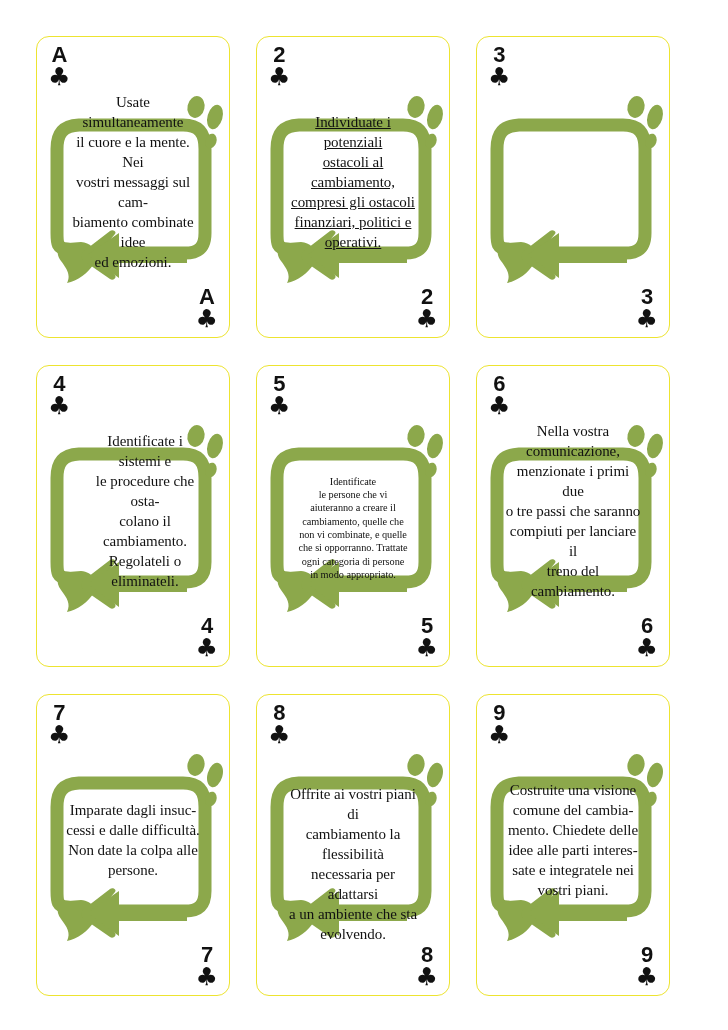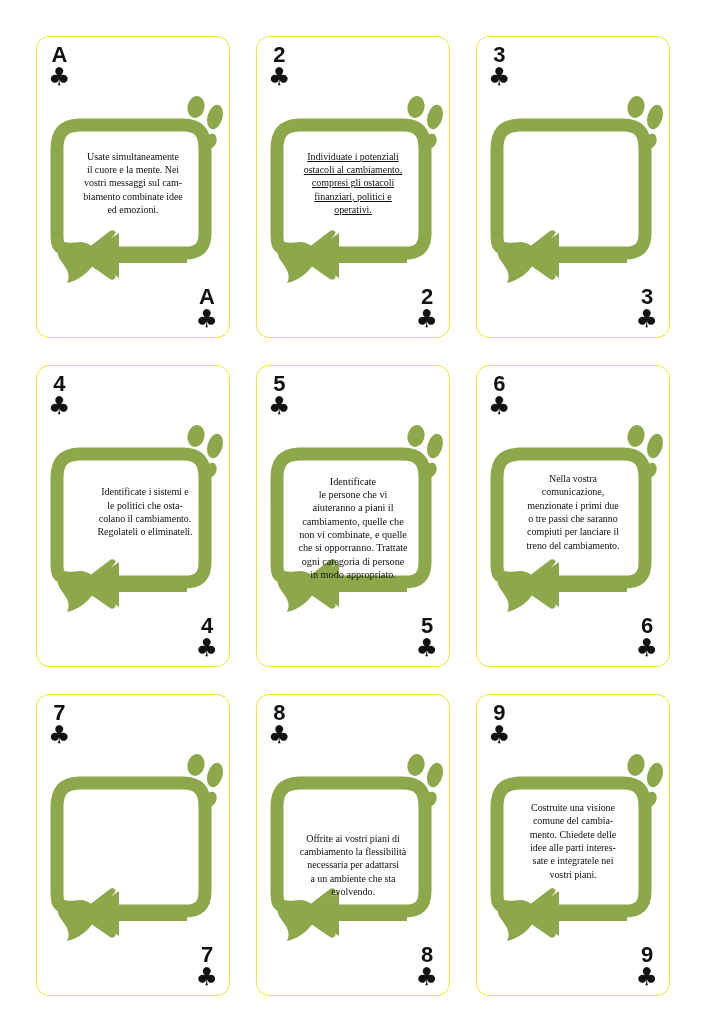--- a/index.html
+++ b/index.html
@@ -90,21 +90,21 @@
     z-index: 3;
     left: 28px;
     right: 28px;
     top: 80px;
     height: 132px;
     display: flex;
     align-items: center;
     justify-content: center;
     text-align: center;
     font-family: "Liberation Serif", serif;
-    font-size: 10px;
+    font-size: 15px;
     line-height: 1.33;
     color: #111111;
     letter-spacing: -0.05px;
     hyphens: manual;
   }
   .card-text.sm {
     font-size: 10.3px;
     line-height: 1.3;
     top: 72px;
     height: 148px;
@@ -319,21 +319,21 @@
     <path d="M 50 162 L 82 140 L 82 154 L 150 154 L 150 170 L 82 170 L 82 185 Z" fill="#8CA84B"></path>
 
     <ellipse cx="159" cy="14" rx="8.5" ry="11" fill="#8CA84B" transform="rotate(12 159 14)"></ellipse>
     <ellipse cx="178" cy="24" rx="7.5" ry="12.5" fill="#8CA84B" transform="rotate(16 178 24)"></ellipse>
     <ellipse cx="174" cy="48" rx="5.5" ry="7.5" fill="#8CA84B" transform="rotate(18 174 48)"></ellipse>
   </svg>
         </div>
         <div class="card-text">
           <div style="width: 100%; padding-left: 24px;">
             <span>Identificate i sistemi e</span>
-            <span>le politici che osta-</span>
+            <span>le procedure che osta-</span>
             <span>colano il cambiamento.</span>
             <span>Regolateli o eliminateli.</span>
           </div>
         </div>
         <div class="corner br">
           <div class="rank">4</div>
           <div class="suit">♣</div>
         </div>
       </div>
       <div class="card">
@@ -376,21 +376,21 @@
 
     <ellipse cx="159" cy="14" rx="8.5" ry="11" fill="#8CA84B" transform="rotate(12 159 14)"></ellipse>
     <ellipse cx="178" cy="24" rx="7.5" ry="12.5" fill="#8CA84B" transform="rotate(16 178 24)"></ellipse>
     <ellipse cx="174" cy="48" rx="5.5" ry="7.5" fill="#8CA84B" transform="rotate(18 174 48)"></ellipse>
   </svg>
         </div>
         <div class="card-text sm">
           <div style="width: 100%; margin-top: 32px;">
             <span>Identificate</span>
             <span>le persone che vi</span>
-            <span>aiuteranno a piani il</span>
+            <span>aiuteranno a creare il</span>
             <span>cambiamento, quelle che</span>
             <span>non vi combinate, e quelle</span>
             <span>che si opporranno. Trattate</span>
             <span>ogni categoria di persone</span>
             <span>in modo appropriato.</span>
           </div>
         </div>
         <div class="corner br">
           <div class="rank">5</div>
           <div class="suit">♣</div>
@@ -490,20 +490,28 @@
              L 62 163
              L 86 163 Z" fill="#8CA84B"></path>
 
     <path d="M 50 162 L 82 140 L 82 154 L 150 154 L 150 170 L 82 170 L 82 185 Z" fill="#8CA84B"></path>
 
     <ellipse cx="159" cy="14" rx="8.5" ry="11" fill="#8CA84B" transform="rotate(12 159 14)"></ellipse>
     <ellipse cx="178" cy="24" rx="7.5" ry="12.5" fill="#8CA84B" transform="rotate(16 178 24)"></ellipse>
     <ellipse cx="174" cy="48" rx="5.5" ry="7.5" fill="#8CA84B" transform="rotate(18 174 48)"></ellipse>
   </svg>
         </div>
+        <div class="card-text">
+          <div style="width: 100%;">
+            <span>Imparate dagli insuc-</span>
+            <span>cessi e dalle difficultà.</span>
+            <span>Non date la colpa alle</span>
+            <span>persone.</span>
+          </div>
+        </div>
         <div class="corner br">
           <div class="rank">7</div>
           <div class="suit">♣</div>
         </div>
       </div>
       <div class="card">
         <div class="corner tl">
           <div class="rank">8</div>
           <div class="suit">♣</div>
         </div>

